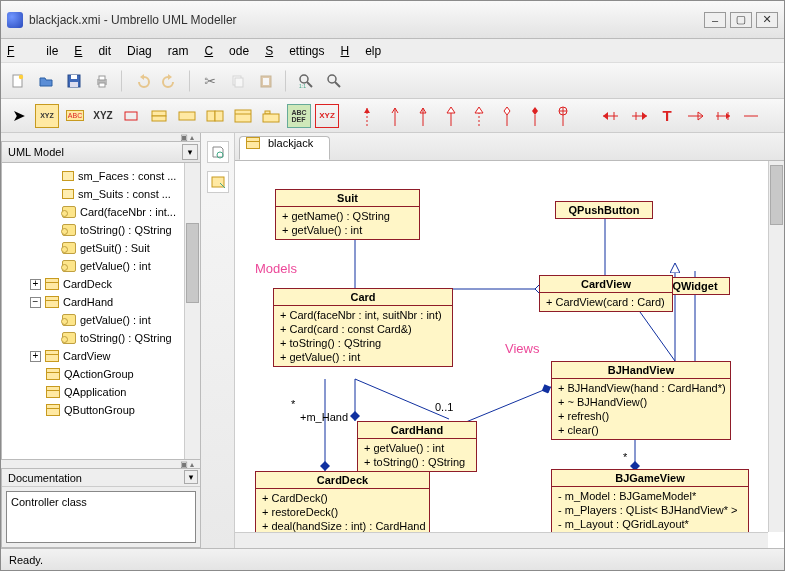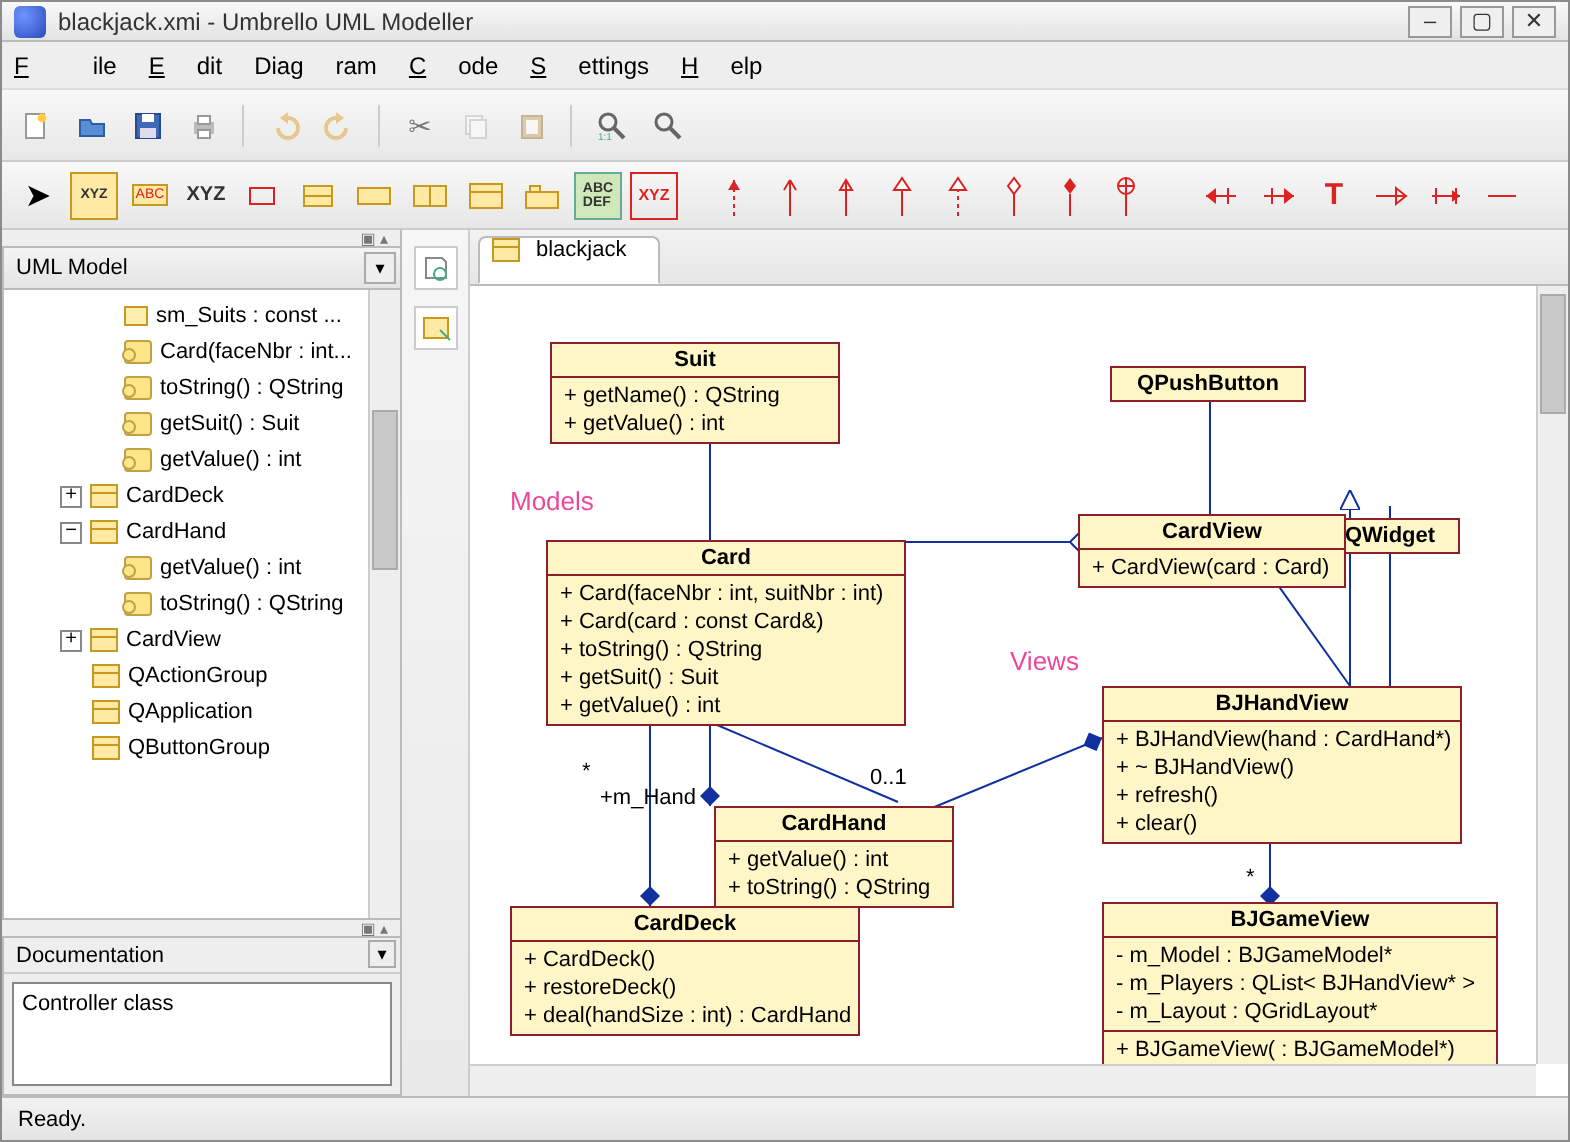--- a/index.html
+++ b/index.html
@@ -1,18 +1,18 @@
 <!DOCTYPE html>
 <html><head>
 <meta charset="utf-8">
 <style>
   * { box-sizing: border-box; margin: 0; padding: 0; font-family: "Segoe UI", Tahoma, sans-serif; }
   body { width: 785px; height: 571px; background: #fff; overflow: hidden; }
   .window { width: 785px; height: 571px; border: 1px solid #8b8b8b; background: #eeeeee; display: flex; flex-direction: column; }
-  .titlebar { height: 20px; background: linear-gradient(#f9f9f9,#e3e3e3); display:flex; align-items:center; padding:0 6px; border-bottom:1px solid #bbb; font-size:12px; color:#333; }
+  .titlebar { height: 38px; background: linear-gradient(#f9f9f9,#e3e3e3); display:flex; align-items:center; padding:0 6px; border-bottom:1px solid #bbb; font-size:12px; color:#333; }
   .titlebar .logo { width:16px; height:16px; background:radial-gradient(circle at 30% 30%,#6f95ff,#2b4bbc); border-radius:3px; margin-right:6px; }
   .titlebar .spacer { flex:1; }
   .winbtn { width:22px; height:16px; border:1px solid #999; margin-left:4px; display:flex; align-items:center; justify-content:center; background:#efefef; font-size:11px; cursor:pointer; }
   .menubar { height:24px; display:flex; align-items:center; padding:0 6px; font-size:12px; border-bottom:1px solid #ddd; }
   .menubar span { margin-right:16px; }
   .toolbar1 { height:36px; background:linear-gradient(#f8f8f8,#e7e7e7); border-bottom:1px solid #ccc; display:flex; align-items:center; padding:0 6px; gap:6px; }
   .tbtn { width:22px; height:22px; border:1px solid transparent; display:flex; align-items:center; justify-content:center; cursor:pointer; font-size:14px; }
   .tbtn.sep { border-left:1px solid #ccc; width:1px; margin:0 2px; }
   .tbtn svg { width:16px; height:16px; }
   .toolbar2 { height:34px; background:linear-gradient(#f8f8f8,#e7e7e7); border-bottom:1px solid #ccc; display:flex; align-items:center; padding:0 6px; gap:4px; }
@@ -288,20 +288,25 @@
       <div class="panel-handle">▣ ▴</div>
       <div class="treeheader">
         <span>UML Model</span>
         <div class="dd">▾</div>
       </div>
       <div class="treearea">
         <div class="tree">
           <div class="treerow">
               <span class="indent" style="width:54px"></span>
               <span class="ticon attr"></span>
+              <span>sm_Faces : const ...</span>
+            </div>
+          <div class="treerow">
+              <span class="indent" style="width:54px"></span>
+              <span class="ticon attr"></span>
               <span>sm_Suits : const ...</span>
             </div>
           <div class="treerow">
               <span class="indent" style="width:54px"></span>
               <span class="ticon op"></span>
               <span>Card(faceNbr : int...</span>
             </div>
           <div class="treerow">
               <span class="indent" style="width:54px"></span>
               <span class="ticon op"></span>
@@ -446,21 +451,20 @@
           <div class="umlclass short" style="left:425px; top:116px; width:70px;">
             <div class="cname" style="border-bottom:none">QWidget</div>
           </div>
 
           <div class="umlclass" style="left:38px; top:127px; width:180px;">
             <div class="cname">Card</div>
             <div class="sect">
               <div>+ Card(faceNbr : int, suitNbr : int)</div>
                 <div>+ Card(card : const Card&amp;)</div>
                 <div>+ toString() : QString</div>
-                <div>+ getSuit() : Suit</div>
                 <div>+ getValue() : int</div>
             </div>
           </div>
 
           <div class="umlclass" style="left:304px; top:114px; width:134px;">
             <div class="cname">CardView</div>
             <div class="sect">
                 <div>+ CardView(card : Card)</div>
               </div>
           </div>

